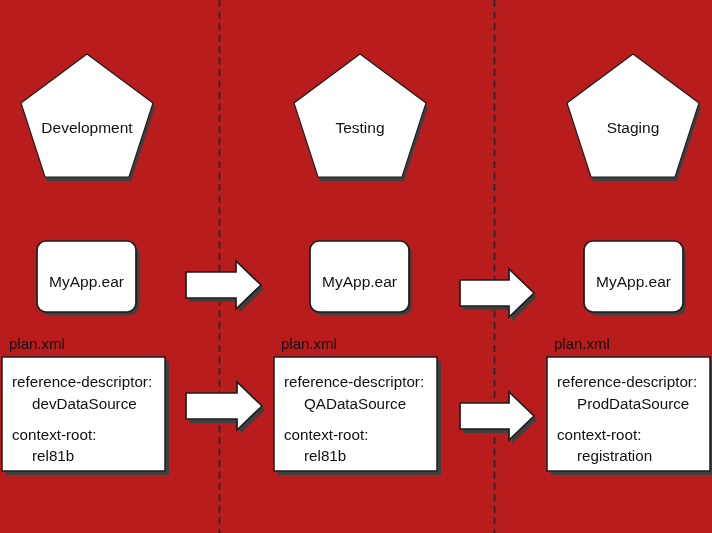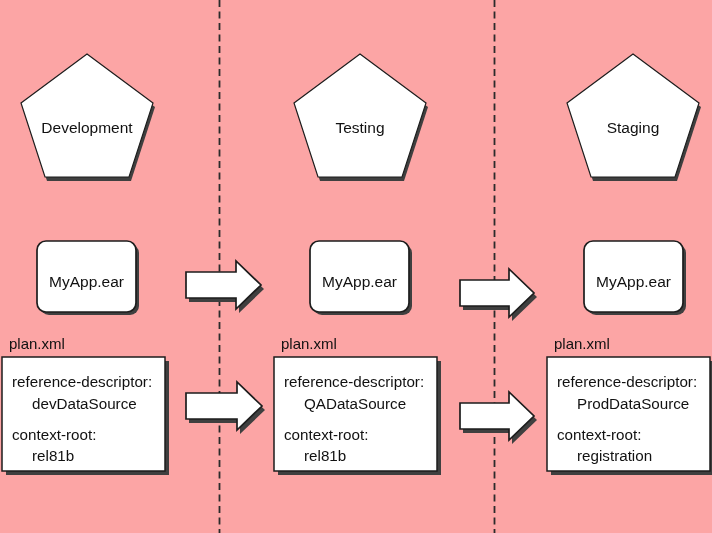--- a/index.html
+++ b/index.html
@@ -4,21 +4,21 @@
 <style>
   html, body {
     margin: 0;
     padding: 0;
     background: #ffffff;
   }
   .canvas {
     position: relative;
     width: 712px;
     height: 533px;
-    background: #fca5a5;
+    background: #b91c1c;
     overflow: hidden;
   }
   svg {
     display: block;
     font-family: "Liberation Sans", sans-serif;
   }
   .shape {
     fill: #ffffff;
     stroke: #1d1d1d;
   }

